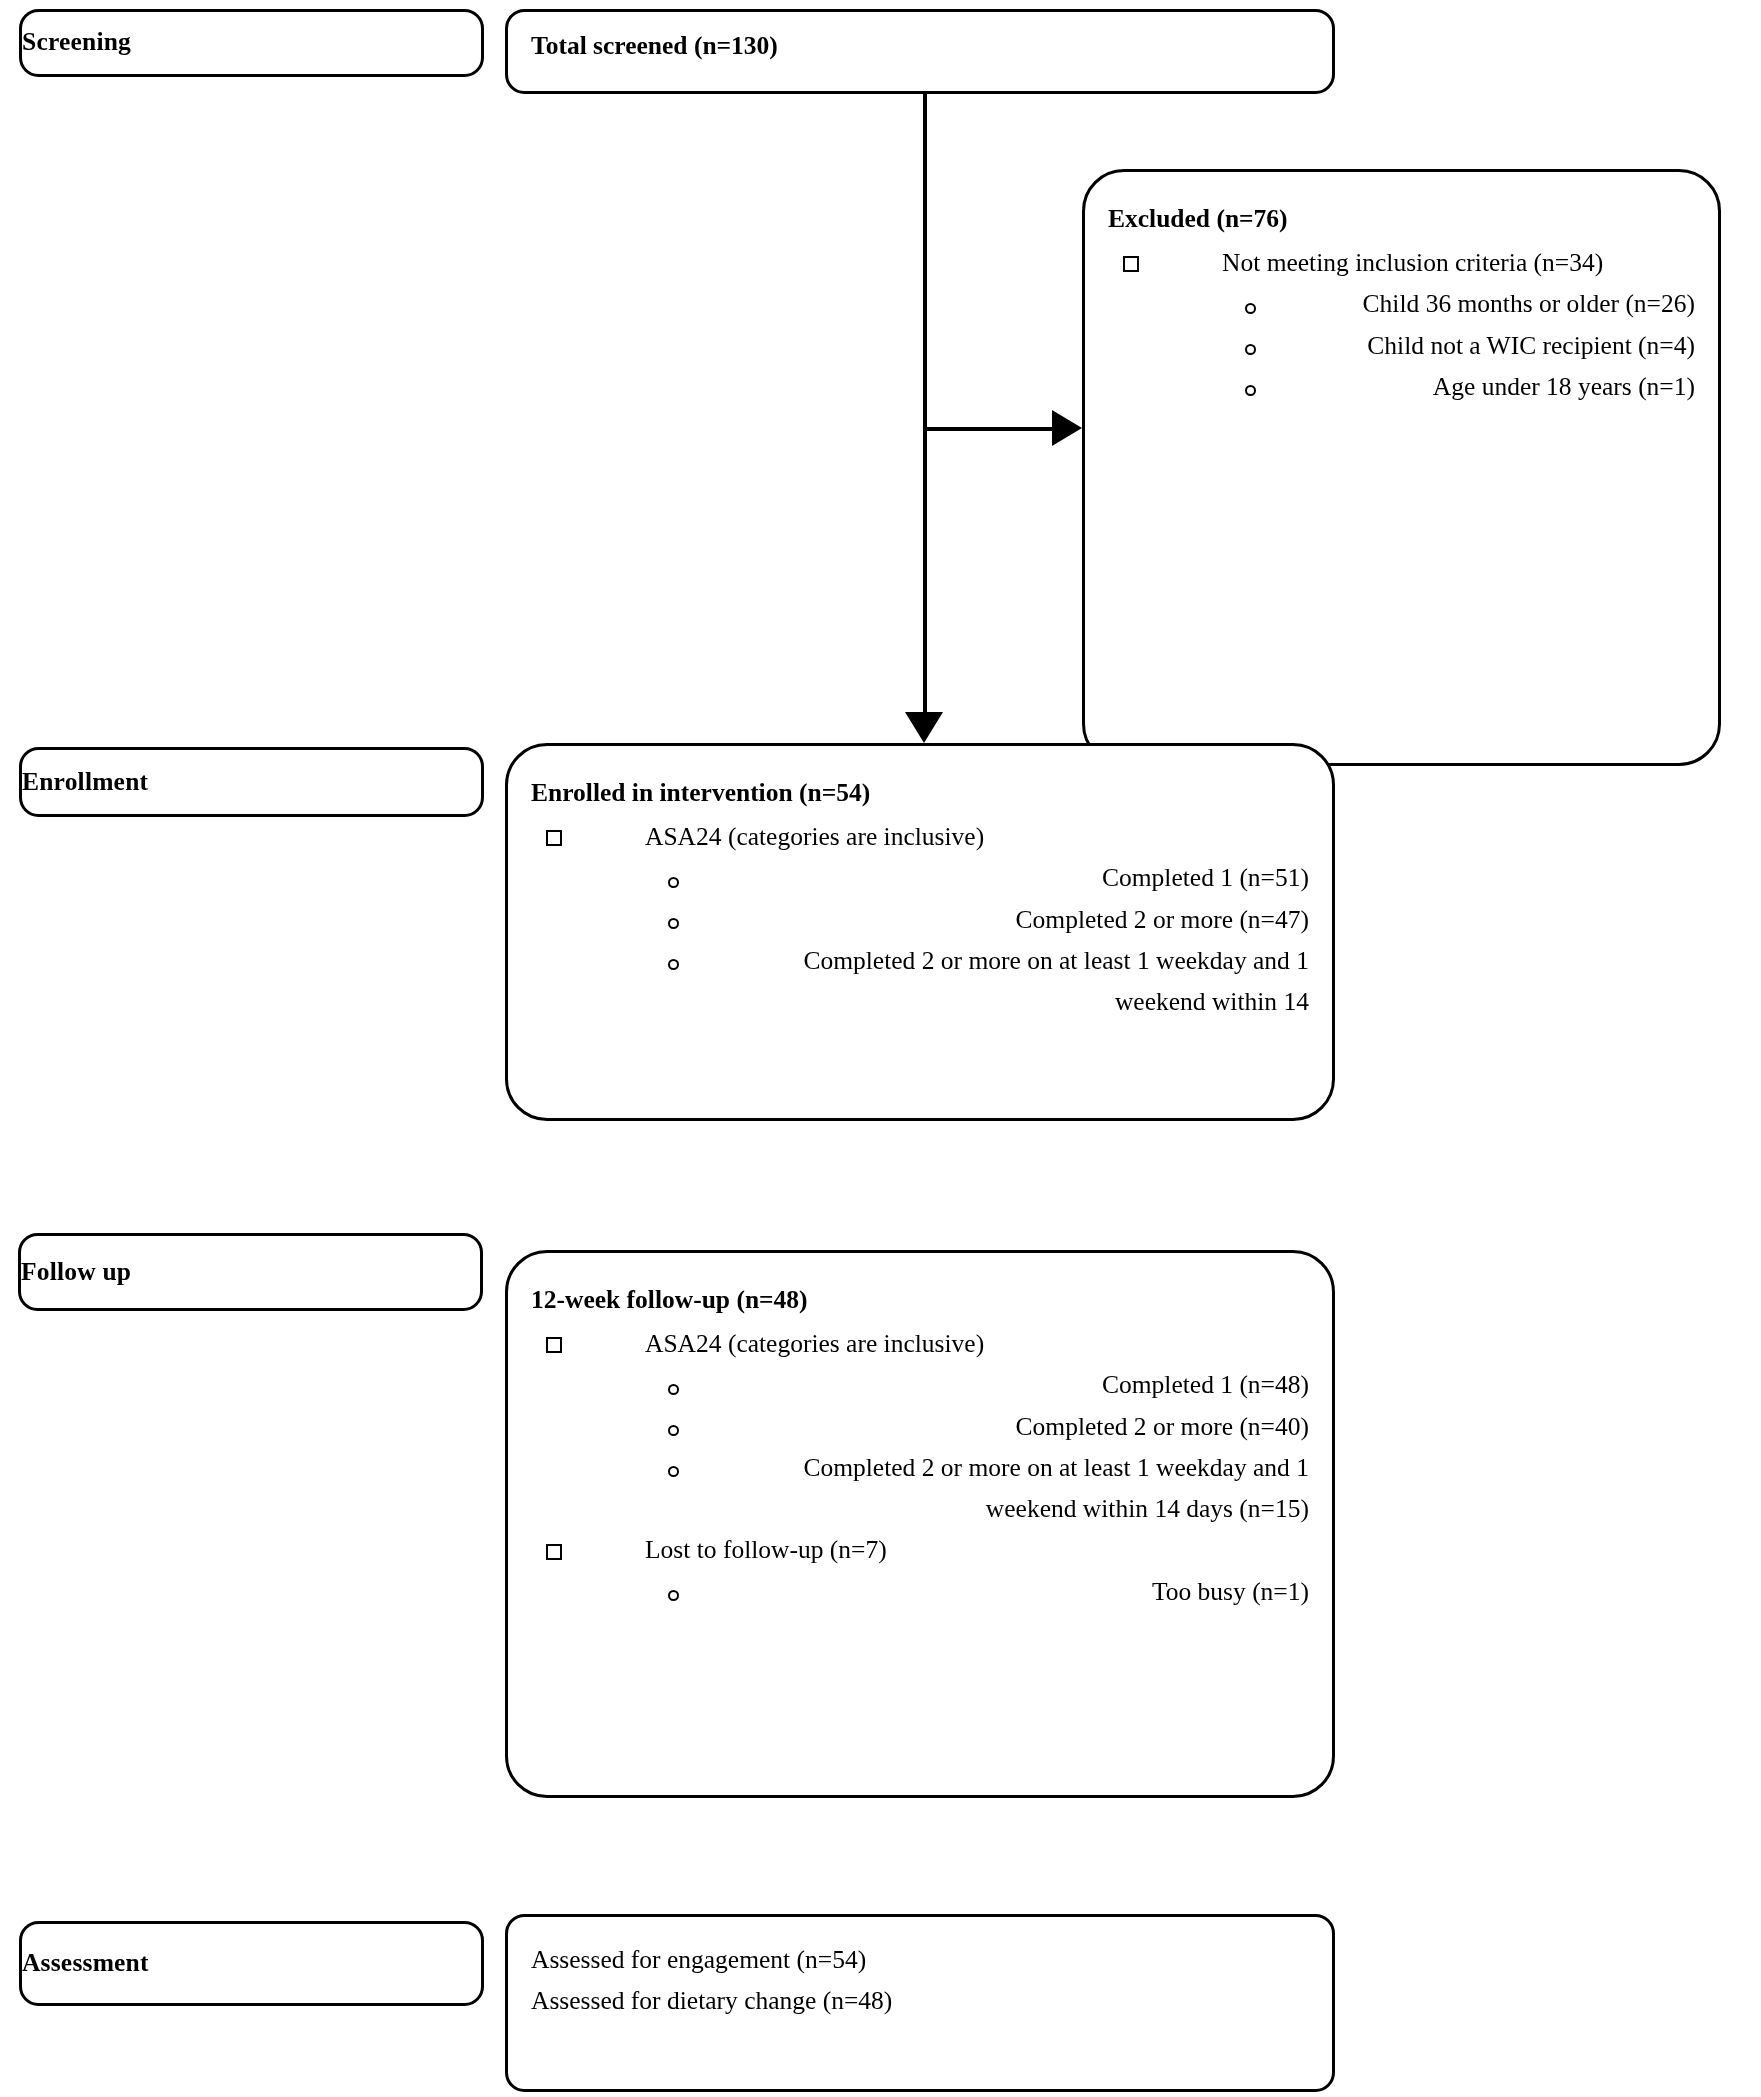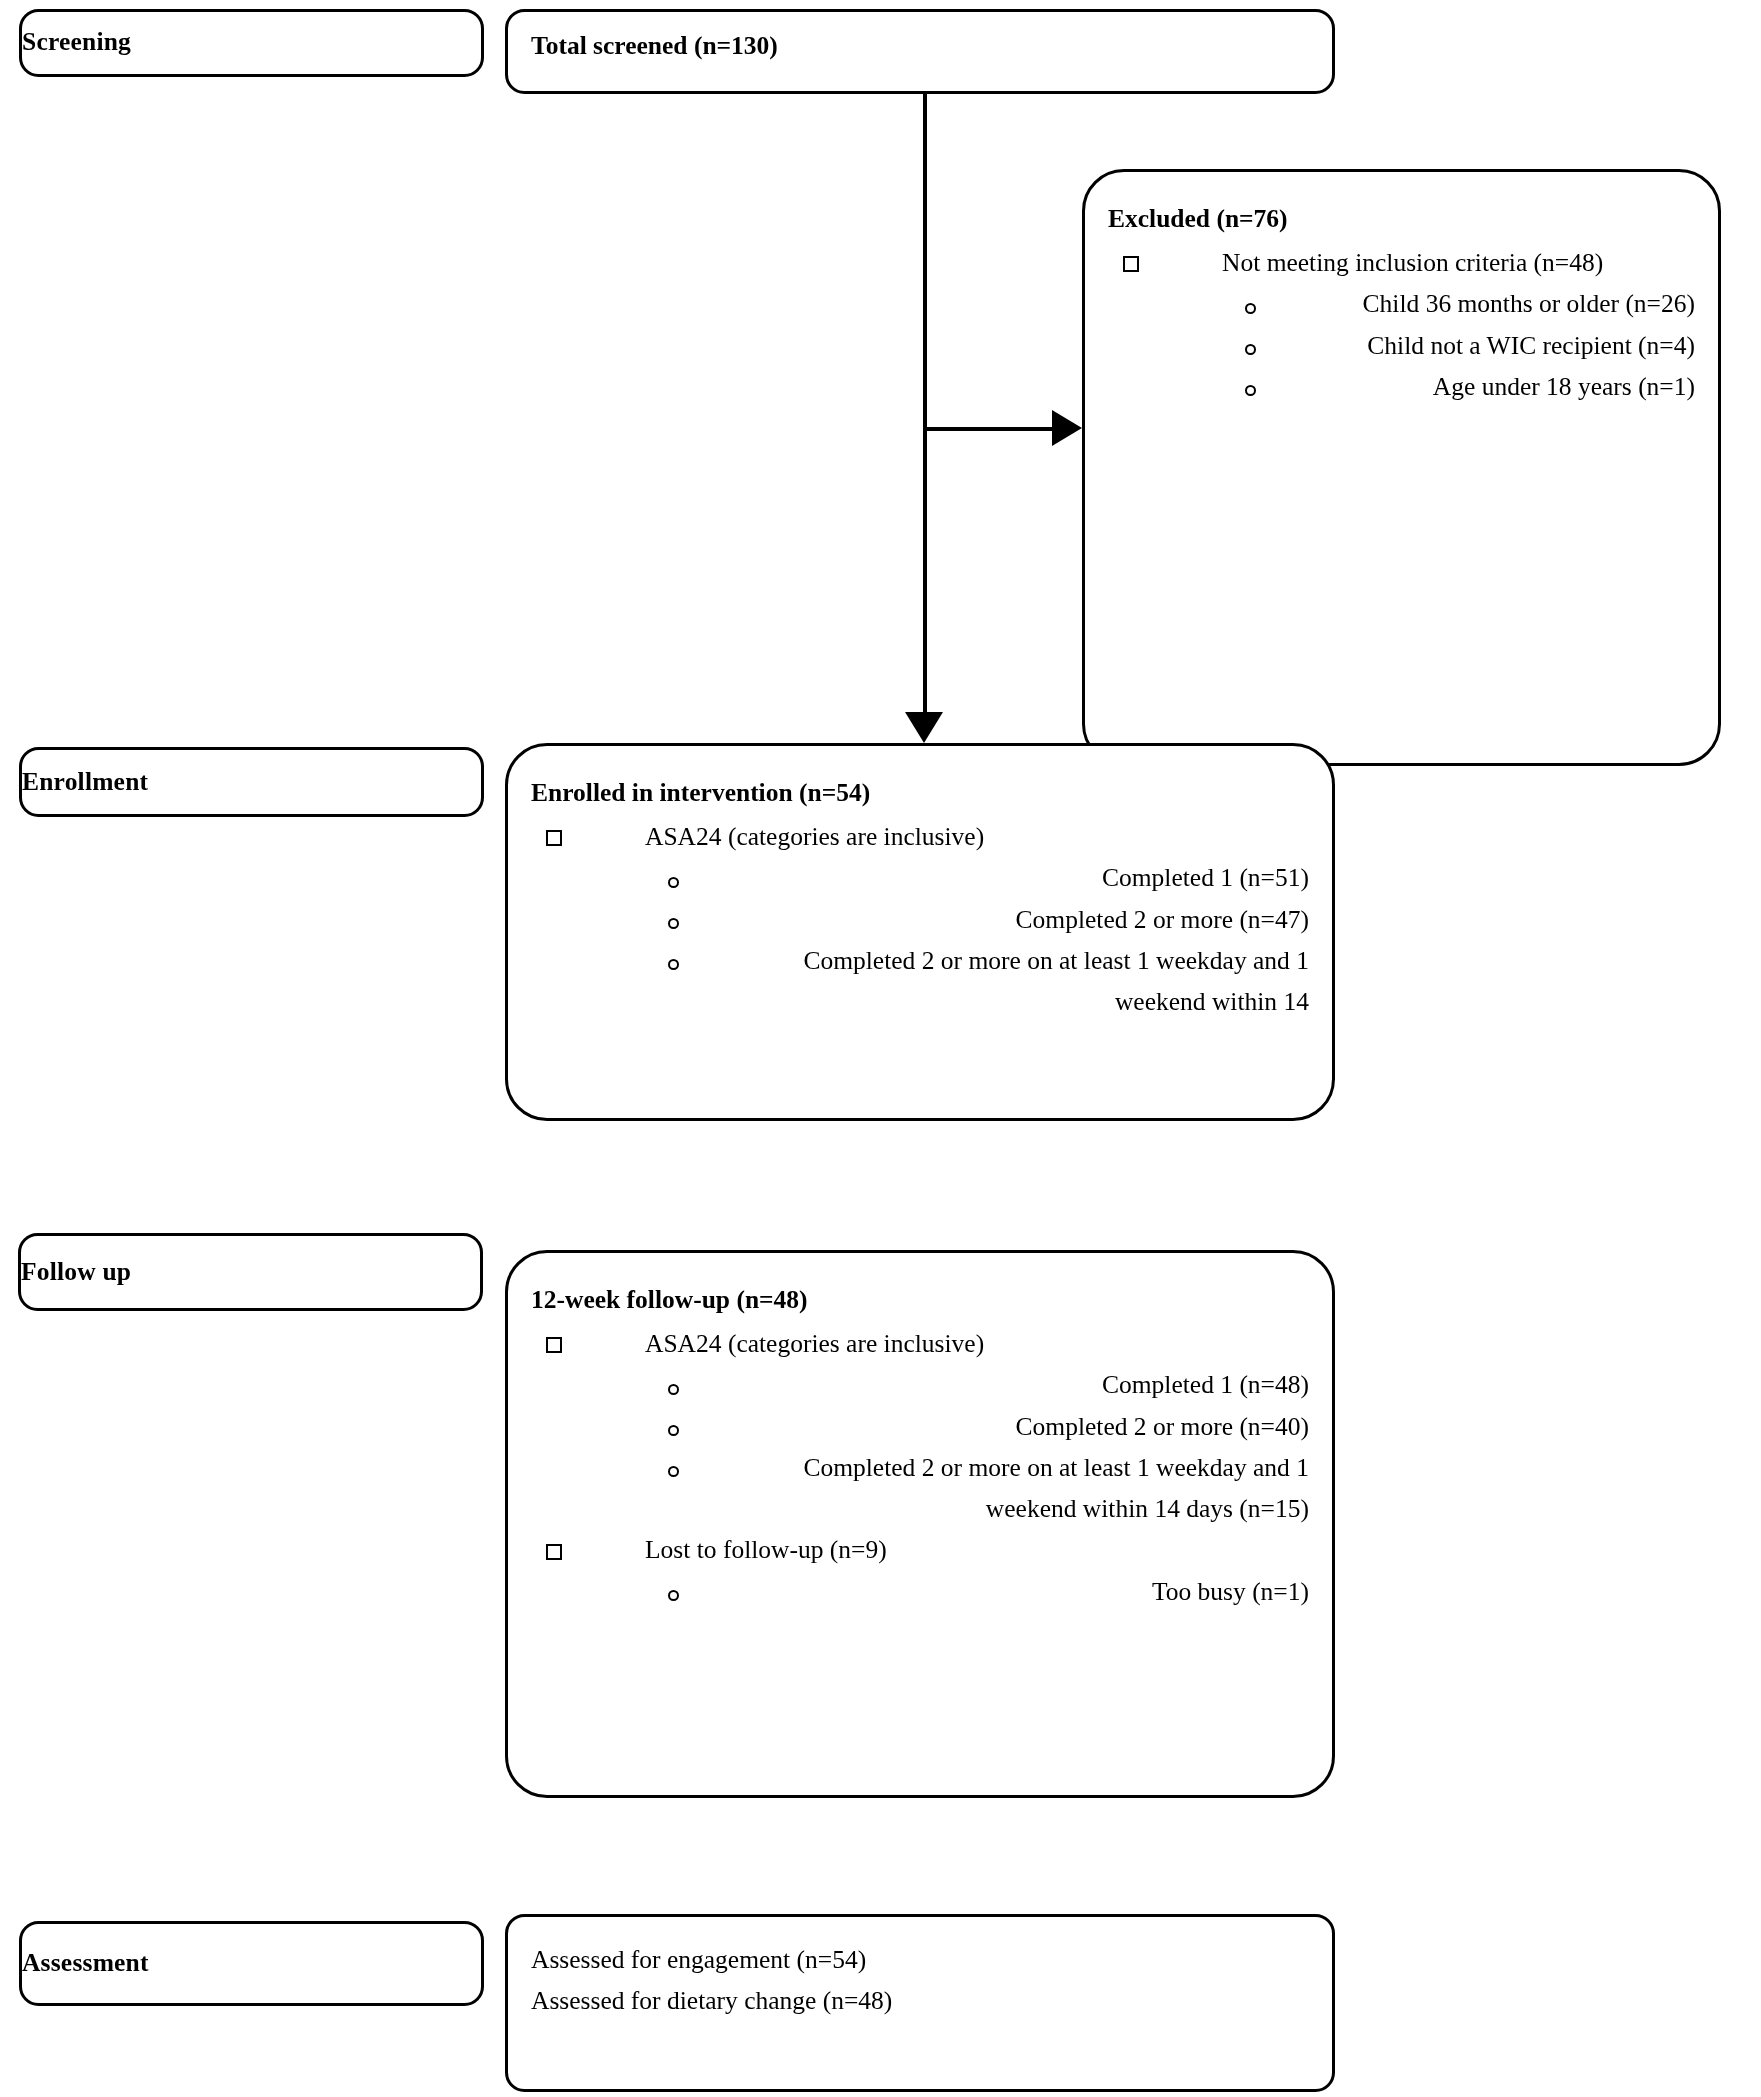--- a/index.html
+++ b/index.html
@@ -146,21 +146,21 @@
 
   <div class="hline" style="left:923px; top:427px; width:132px;"></div>
   <div class="arrow-right" style="left:1052px; top:410px;"></div>
 
   <div class="box heavy bigradius content-box" style="left:1082px; top:169px; width:639px; height:597px;">
     <div class="content-inner">
       <div class="title">Excluded (n=76)</div>
 
       <div class="lvl1">
         <span class="sq"></span>
-        <span>Not meeting inclusion criteria (n=48)</span>
+        <span>Not meeting inclusion criteria (n=34)</span>
       </div>
 
       <div class="lvl2">
         <span class="circ"></span>
         <span>Child 36 months or older (n=26)</span>
       </div>
 
       <div class="lvl2">
         <span class="circ"></span>
         <span>Child not a WIC recipient (n=4)</span>
@@ -226,21 +226,21 @@
         <span>Completed 2 or more (n=40)</span>
       </div>
 
       <div class="lvl2">
         <span class="circ"></span>
         <span>Completed 2 or more on at least 1 weekday and 1 weekend within 14 days (n=15)</span>
       </div>
 
       <div class="lvl1">
         <span class="sq"></span>
-        <span>Lost to follow-up (n=9)</span>
+        <span>Lost to follow-up (n=7)</span>
       </div>
 
       <div class="lvl2">
         <span class="circ"></span>
         <span>Too busy (n=1)</span>
       </div>
     </div>
   </div>
 
   <div class="box stage-box" style="left:19px; top:1921px; width:465px; height:85px;">

